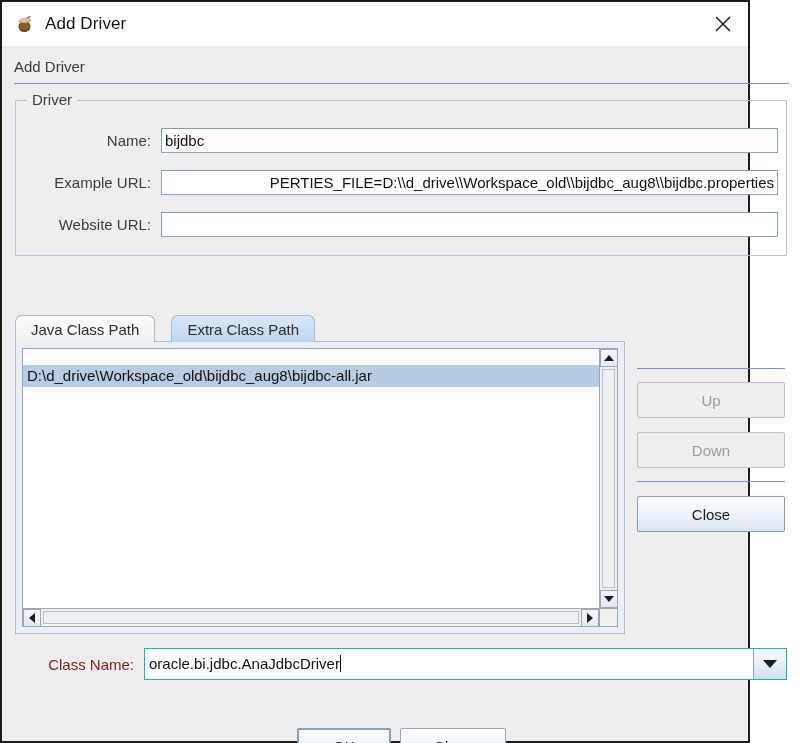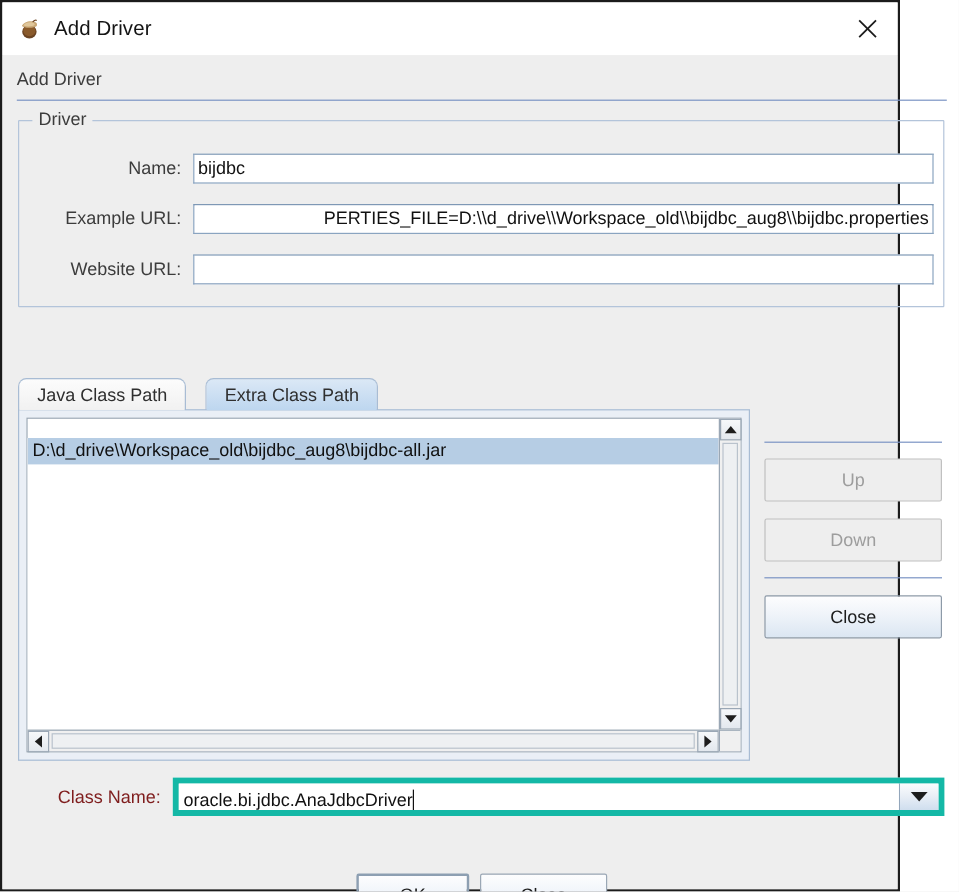--- a/index.html
+++ b/index.html
@@ -330,21 +330,21 @@
     padding-right: 10px;
     box-sizing: border-box;
     font-size: 15px;
     color: #7f1d1d;
   }
   .combo {
     width: 643px;
     height: 32px;
     box-sizing: border-box;
     display: flex;
-    border: 5px solid #14b8a6;
+    border: 1px solid #14b8a6;
     background: #ffffff;
   }
   .combo-input {
     flex: 1 1 auto;
     height: 100%;
     box-sizing: border-box;
     background: #ffffff;
     font-size: 15px;
     color: #111111;
     padding: 0 4px;

